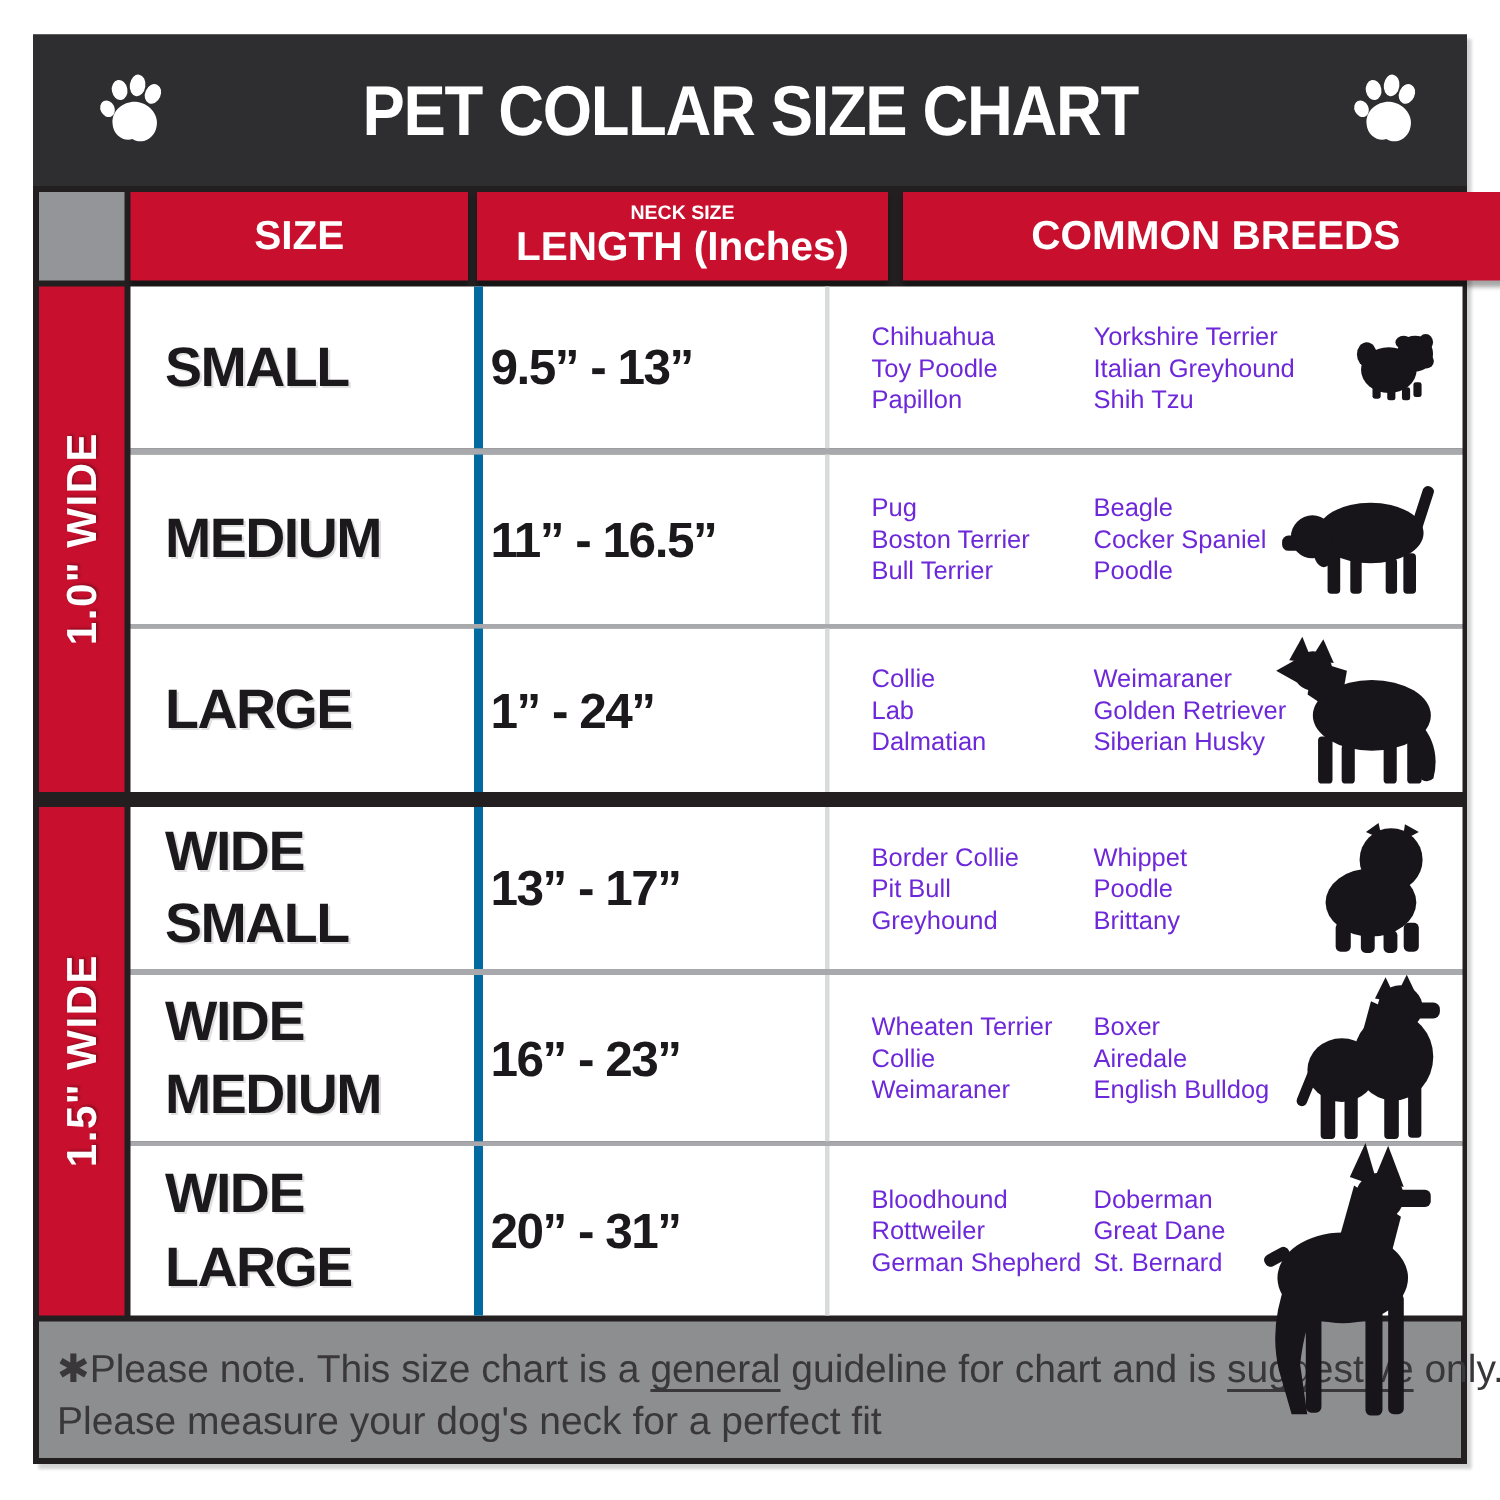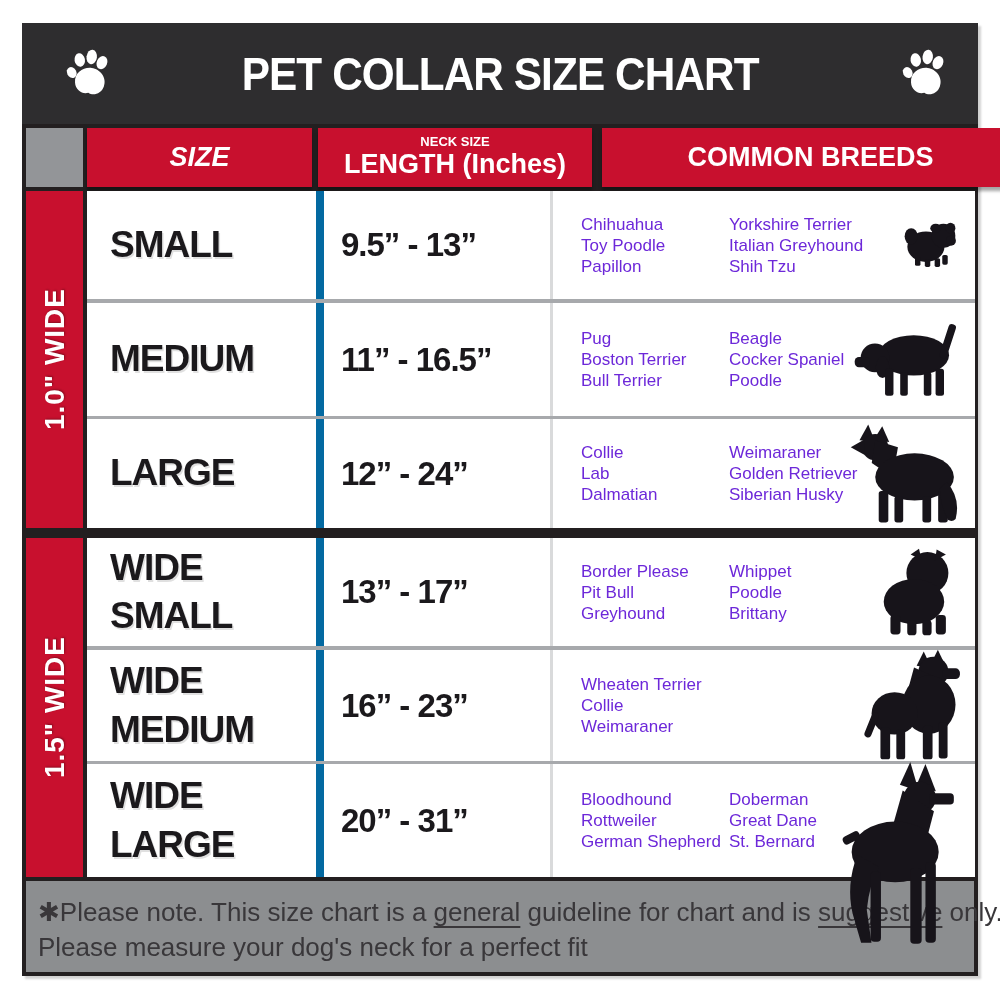--- a/index.html
+++ b/index.html
@@ -15,21 +15,21 @@
   .colhead .big{font-size:27px;letter-spacing:0;}
   .colhead .small{font-size:13px;line-height:14px;}
   .corner{position:absolute;left:4px;top:105px;width:57px;height:59px;background:#939598;}
   
   .sidebar{position:absolute;left:4px;width:57px;background:#c8102e;display:flex;align-items:center;justify-content:center;}
   .sidebar span{writing-mode:vertical-rl;transform:rotate(180deg);color:#fff;font-weight:bold;font-size:28px;letter-spacing:1px;white-space:nowrap;text-shadow:1px 1px 2px rgba(0,0,0,.3);}
   
   .row{position:absolute;left:65px;width:888px;background:#ffffff;display:flex;z-index:2;}
   .cell{height:100%;box-sizing:border-box;}
   .c-size{width:229px;display:flex;align-items:center;padding-left:23px;font-size:37px;font-weight:bold;color:#1b191c;letter-spacing:-1px;line-height:1.3;white-space:pre-line;text-shadow:1.5px 1.5px 0 rgba(0,0,0,.12);}
-  .c-range{width:234px;border-left:8px solid #0369a1;display:flex;align-items:center;padding-left:17px;font-size:33px;font-weight:bold;color:#1b191c;letter-spacing:-1px;}
+  .c-range{width:234px;border-left:6px solid #0369a1;display:flex;align-items:center;padding-left:5px;font-size:33px;font-weight:bold;color:#1b191c;letter-spacing:-1px;}
   .c-breeds{flex:1;border-left:3px solid #d9dadb;position:relative;display:flex;align-items:center;padding-left:28px;}
   .bcol{font-size:17px;line-height:21px;color:#6d28d9;white-space:pre-line;}
   .bcol.one{width:148px;}
   .dog{position:absolute;}
   .dog svg{width:100%;height:100%;display:block;}
   .sep{position:absolute;left:65px;width:888px;background:#a7a9ac;z-index:2;}
   
   .footer{position:absolute;left:4px;top:858px;width:948px;height:91px;background:#8c8e90;z-index:1;box-sizing:border-box;padding:14px 0 0 12px;}
   .note-line{font-size:26px;line-height:35px;color:#39373a;white-space:nowrap;}
   .u{text-decoration:underline;text-decoration-thickness:2px;text-underline-offset:5px;}
@@ -60,21 +60,21 @@
         <ellipse cx="49" cy="19" rx="10" ry="14"></ellipse>
         <ellipse cx="70" cy="27" rx="10" ry="13" transform="rotate(16 70 27)"></ellipse>
         <ellipse cx="15" cy="54" rx="9" ry="11" transform="rotate(-34 15 54)"></ellipse>
         <path d="M52 40 C68 40 84 54 80 72 C77 87 62 93 52 88 C42 93 27 87 24 72 C20 54 36 40 52 40 Z"></path>
       </g>
         </svg>
     </span>
   </div>
 
   <div class="corner"></div>
-  <div class="colhead" style="left:65px;width:225px;font-style:italic;">
+  <div class="colhead" style="left:65px;width:225px;">
     <span class="big">SIZE</span>
   </div>
   <div class="colhead" style="left:296px;width:274px;">
     <span class="small">NECK SIZE</span>
     <span class="big">LENGTH (Inches)</span>
   </div>
   <div class="colhead" style="left:536px;width:417px;margin-left:44px;">
     <span class="big">COMMON BREEDS</span>
   </div>
 
@@ -144,21 +144,21 @@
               <rect x="98" y="58" width="10" height="32" rx="3"></rect>
         </g>
           </svg>
       </span>
     </div>
   </div>
   <div class="sep" style="top:393px;height:3px;"></div>
 
   <div class="row" style="top:396px;height:109px;">
     <div class="cell c-size">LARGE</div>
-    <div class="cell c-range">12” - 24”</div>
+    <div class="cell c-range">1” - 24”</div>
     <div class="cell c-breeds">
       <div class="bcol one">Collie
 Lab
 Dalmatian</div>
       <div class="bcol">Weimaraner
 Golden Retriever
 Siberian Husky</div>
       <span class="dog" style="right:8px;top:2px;width:118px;height:104px;">
         <svg viewBox="0 0 135 115">
             <g class="ink">
@@ -177,21 +177,21 @@
           </svg>
       </span>
     </div>
   </div>
 
   <div class="row" style="top:515px;height:108px;">
     <div class="cell c-size">WIDE
 SMALL</div>
     <div class="cell c-range">13” - 17”</div>
     <div class="cell c-breeds">
-      <div class="bcol one">Border Please
+      <div class="bcol one">Border Collie
 Pit Bull
 Greyhound</div>
       <div class="bcol">Whippet
 Poodle
 Brittany</div>
       <span class="dog" style="right:14px;top:6px;width:84px;height:96px;">
         <svg viewBox="0 0 100 105">
             <g class="ink">
           <circle cx="60" cy="30" r="25"></circle>
               <polygon points="40,8 50,1 53,14"></polygon>
@@ -209,20 +209,23 @@
   <div class="sep" style="top:623px;height:4px;"></div>
 
   <div class="row" style="top:627px;height:111px;">
     <div class="cell c-size">WIDE
 MEDIUM</div>
     <div class="cell c-range">16” - 23”</div>
     <div class="cell c-breeds">
       <div class="bcol one">Wheaten Terrier
 Collie
 Weimaraner</div>
+      <div class="bcol">Boxer
+Airedale
+English Bulldog</div>
       <span class="dog" style="right:8px;top:-4px;width:106px;height:118px;">
         <svg viewBox="0 0 120 125">
             <g class="ink">
           <polygon points="71,2 80,21 63,18"></polygon>
               <polygon points="87,0 96,19 79,16"></polygon>
           <circle cx="82" cy="25" r="17"></circle>
               <rect x="92" y="21" width="20" height="12" rx="5"></rect>
           <path d="M60 20 L93 35 L84 72 L50 57 Z"></path>
           <ellipse cx="77" cy="62" rx="30" ry="33"></ellipse>
               <ellipse cx="38" cy="72" rx="26" ry="24"></ellipse>

